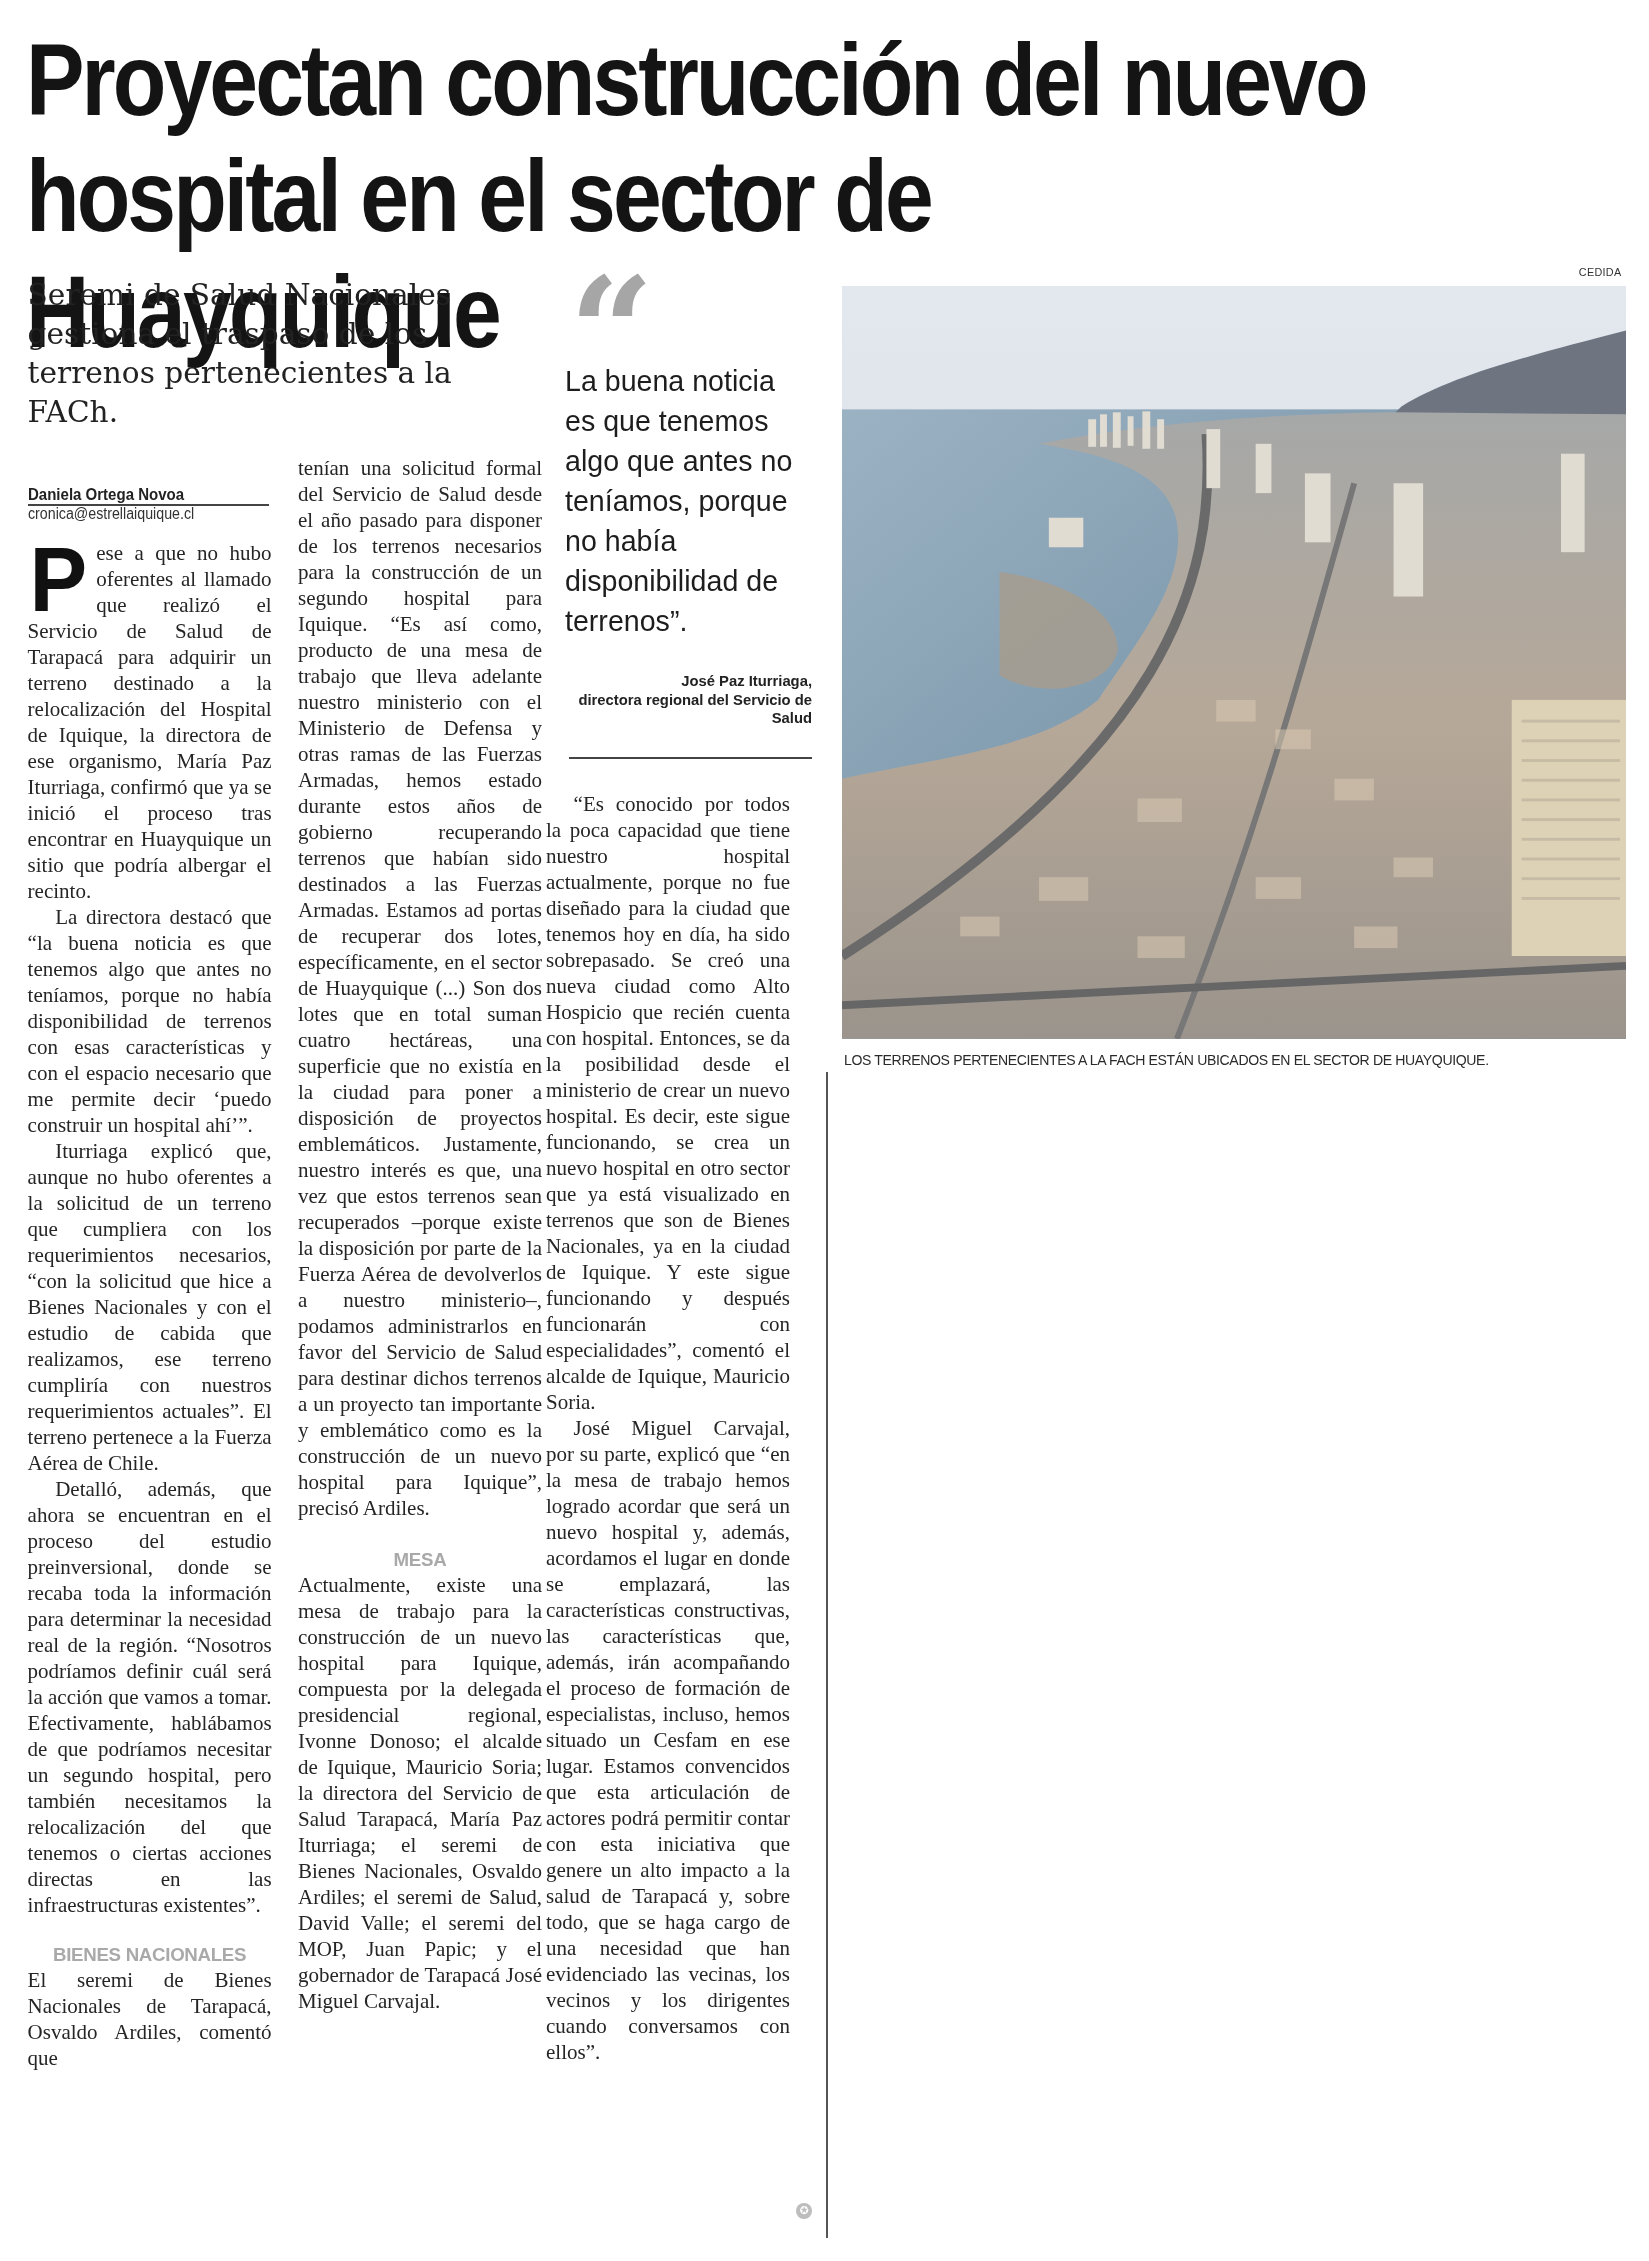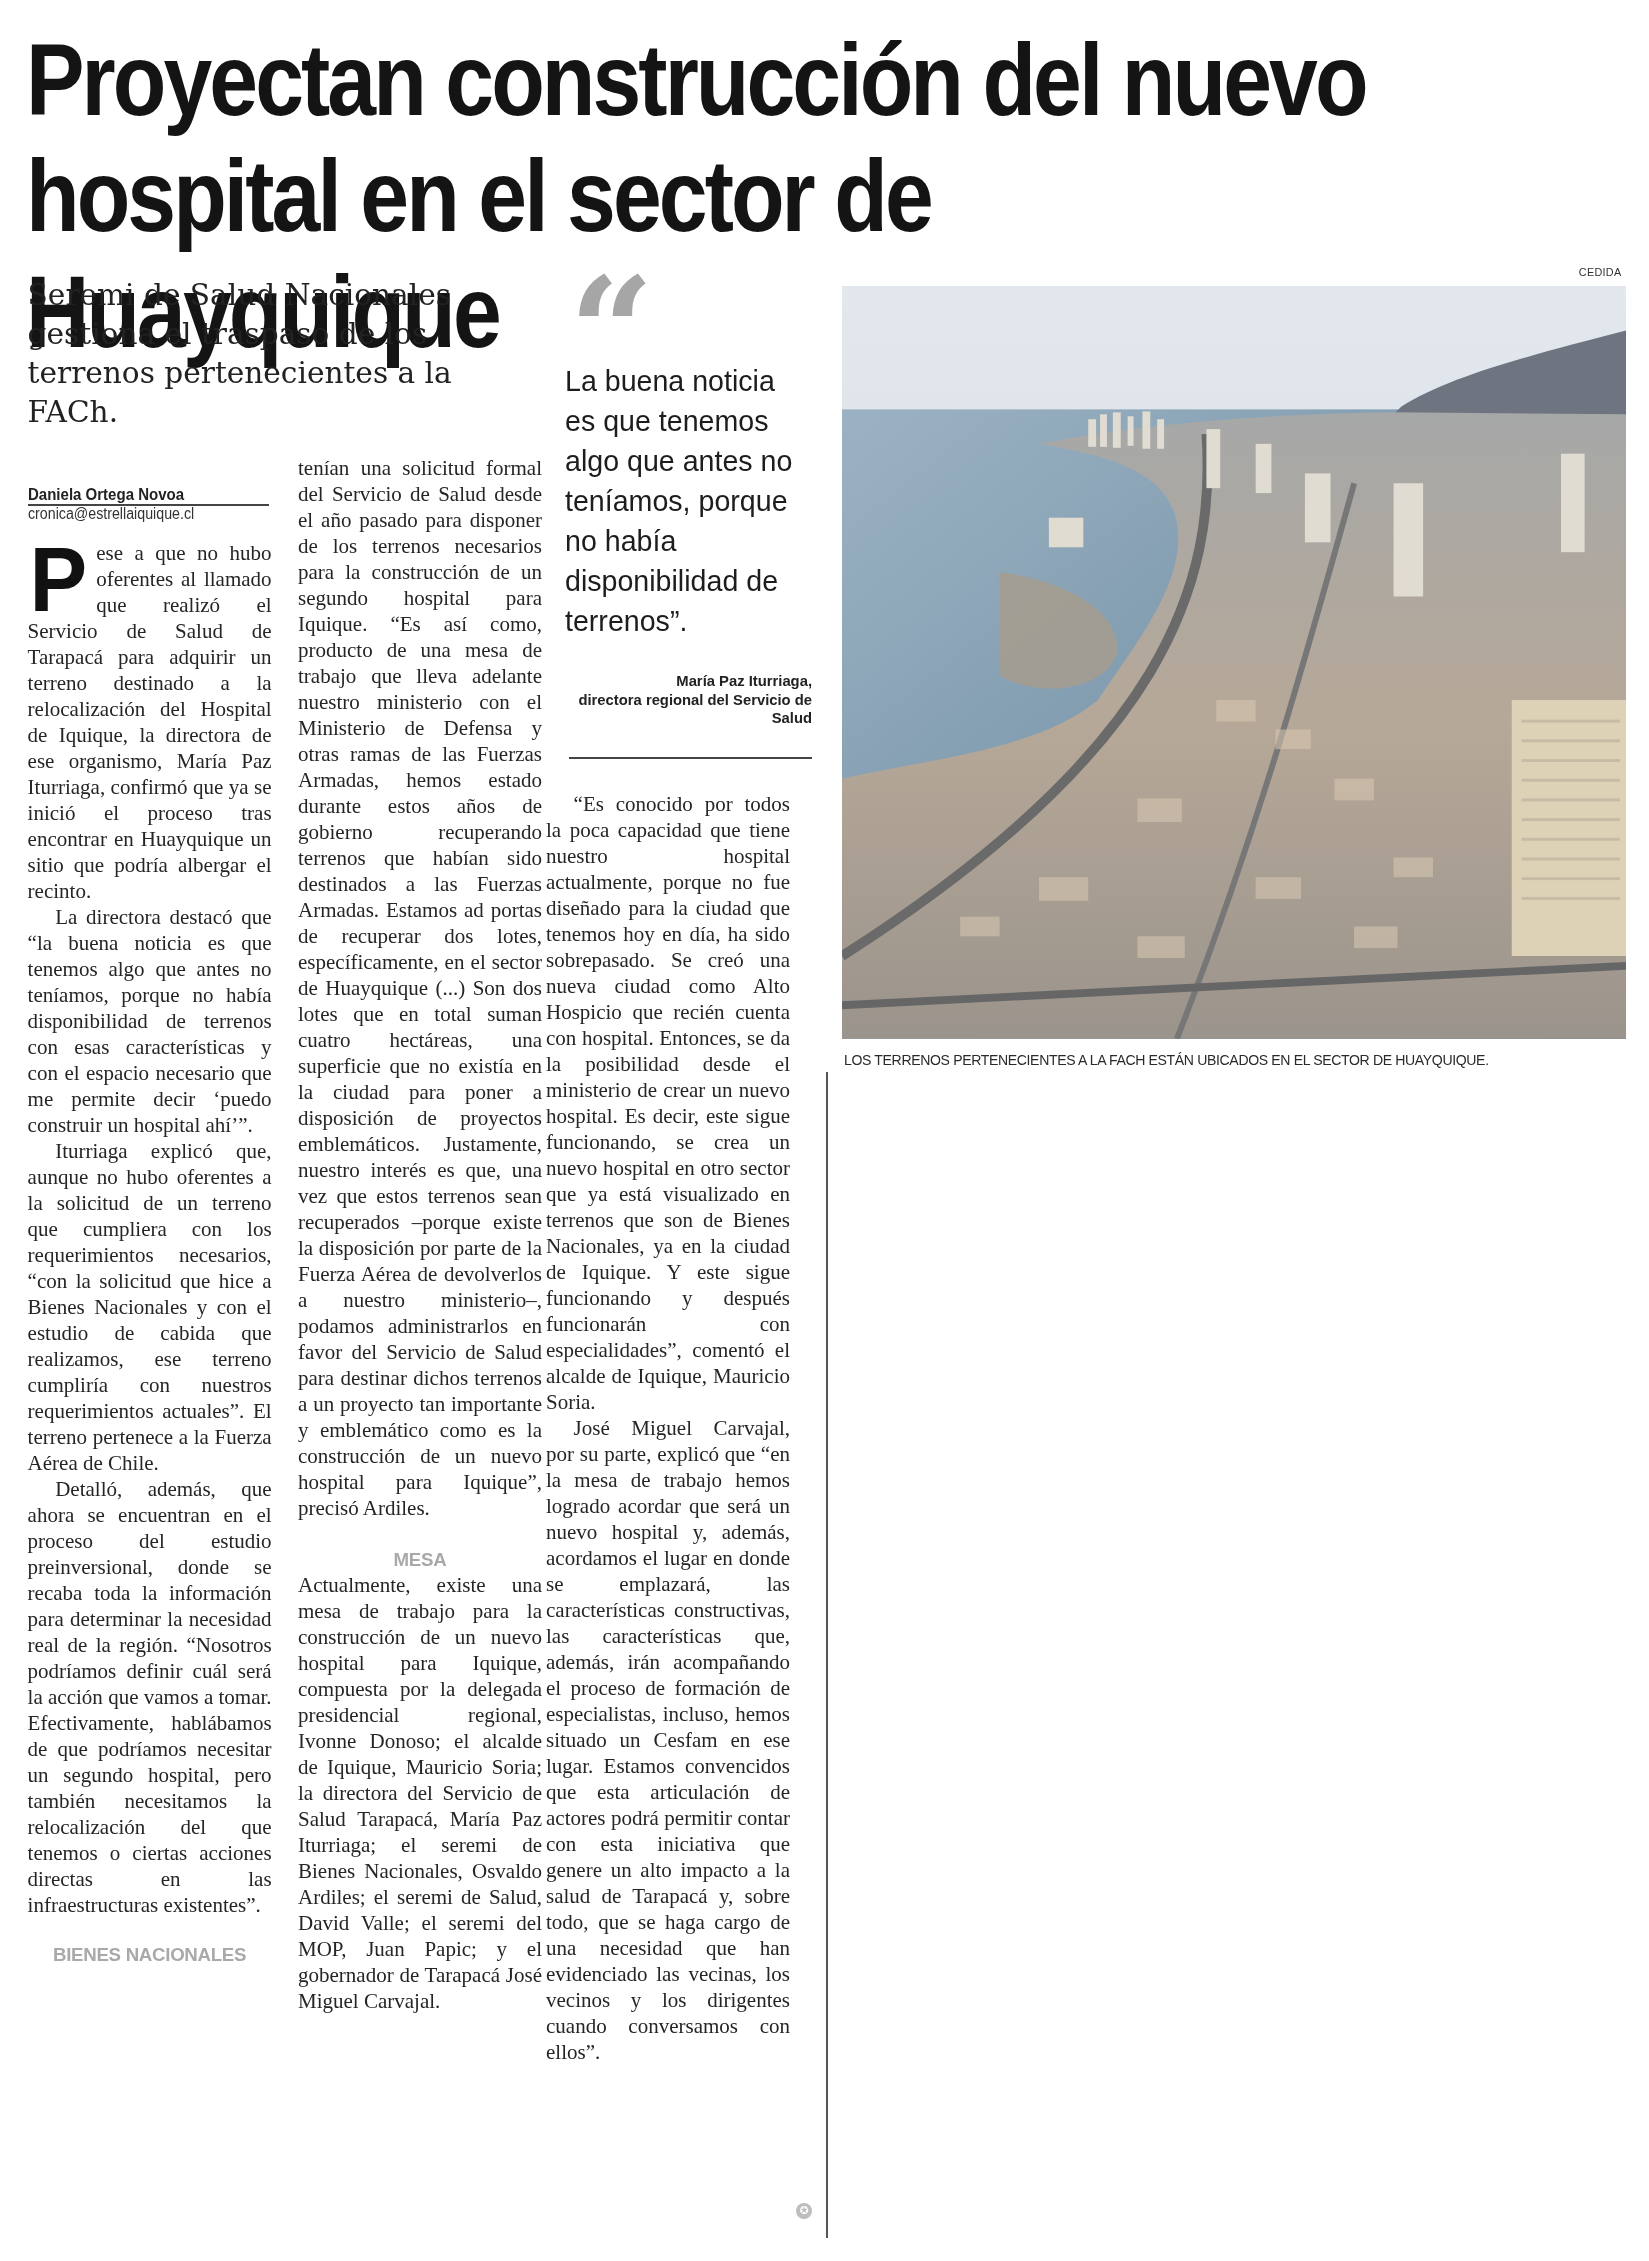--- a/index.html
+++ b/index.html
@@ -98,32 +98,33 @@
   <span class="email">cronica@estrellaiquique.cl</span>
 </div>
 <div class="byline-rule"></div>
 
 <div class="col col1">
   <p class="first"><span class="dropcap">P</span><span>ese a que no hubo oferentes al llamado que realizó el Servicio de Salud de Tarapacá para adquirir un terreno destinado a la relocalización del Hospital de Iquique, la directora de ese organismo, María Paz Iturriaga, confirmó que ya se inició el proceso tras encontrar en Huayquique un sitio que podría albergar el recinto.</span></p>
   <p>La directora destacó que “la buena noticia es que tenemos algo que antes no teníamos, porque no había disponibilidad de terrenos con esas características y con el espacio necesario que me permite decir ‘puedo construir un hospital ahí’”.</p>
   <p>Iturriaga explicó que, aunque no hubo oferentes a la solicitud de un terreno que cumpliera con los requerimientos necesarios, “con la solicitud que hice a Bienes Nacionales y con el estudio de cabida que realizamos, ese terreno cumpliría con nuestros requerimientos actuales”. El terreno pertenece a la Fuerza Aérea de Chile.</p>
   <p>Detalló, además, que ahora se encuentran en el proceso del estudio preinversional, donde se recaba toda la información para determinar la necesidad real de la región. “Nosotros podríamos definir cuál será la acción que vamos a tomar. Efectivamente, hablábamos de que podríamos necesitar un segundo hospital, pero también necesitamos la relocalización del que tenemos o ciertas acciones directas en las infraestructuras existentes”.</p>
   <p class="subhead" style="margin-top:23.6px">BIENES NACIONALES</p>
+  <p class="noindent">El seremi de Bienes Nacionales de Tarapacá, Osvaldo Ardiles, comentó que</p>
 </div>
 
 <div class="col col2">
   <p class="first">tenían una solicitud formal del Servicio de Salud desde el año pasado para disponer de los terrenos necesarios para la construcción de un segundo hospital para Iquique. “Es así como, producto de una mesa de trabajo que lleva adelante nuestro ministerio con el Ministerio de Defensa y otras ramas de las Fuerzas Armadas, hemos estado durante estos años de gobierno recuperando terrenos que habían sido destinados a las Fuerzas Armadas. Estamos ad portas de recuperar dos lotes, específicamente, en el sector de Huayquique (...) Son dos lotes que en total suman cuatro hectáreas, una superficie que no existía en la ciudad para poner a disposición de proyectos emblemáticos. Justamente, nuestro interés es que, una vez que estos terrenos sean recuperados –porque existe la disposición por parte de la Fuerza Aérea de devolverlos a nuestro ministerio–, podamos administrarlos en favor del Servicio de Salud para destinar dichos terrenos a un proyecto tan importante y emblemático como es la construcción de un nuevo hospital para Iquique”, precisó Ardiles.</p>
   <p class="subhead" style="margin-top:25.6px">MESA</p>
   <p class="noindent">Actualmente, existe una mesa de trabajo para la construcción de un nuevo hospital para Iquique, compuesta por la delegada presidencial regional, Ivonne Donoso; el alcalde de Iquique, Mauricio Soria; la directora del Servicio de Salud Tarapacá, María Paz Iturriaga; el seremi de Bienes Nacionales, Osvaldo Ardiles; el seremi de Salud, David Valle; el seremi del MOP, Juan Papic; y el gobernador de Tarapacá José Miguel Carvajal.</p>
 </div>
 
 <div class="pull-quote-mark">“</div>
 <p class="pull-quote">La buena noticia es que tenemos algo que antes no teníamos, porque no había disponibilidad de terrenos”.</p>
 <div class="pull-attrib">
-  <span class="who">María Paz Iturriaga,</span>
+  <span class="who">José Paz Iturriaga,</span>
   <span class="role">directora regional del Servicio de Salud</span>
 </div>
 <div class="pull-rule"></div>
 
 <div class="col col3">
   <p>“Es conocido por todos la poca capacidad que tiene nuestro hospital actualmente, porque no fue diseñado para la ciudad que tenemos hoy en día, ha sido sobrepasado. Se creó una nueva ciudad como Alto Hospicio que recién cuenta con hospital. Entonces, se da la posibilidad desde el ministerio de crear un nuevo hospital. Es decir, este sigue funcionando, se crea un nuevo hospital en otro sector que ya está visualizado en terrenos que son de Bienes Nacionales, ya en la ciudad de Iquique. Y este sigue funcionando y después funcionarán con especialidades”, comentó el alcalde de Iquique, Mauricio Soria.</p>
   <p>José Miguel Carvajal, por su parte, explicó que “en la mesa de trabajo hemos logrado acordar que será un nuevo hospital y, además, acordamos el lugar en donde se emplazará, las características constructivas, las características que, además, irán acompañando el proceso de formación de especialistas, incluso, hemos situado un Cesfam en ese lugar. Estamos convencidos que esta articulación de actores podrá permitir contar con esta iniciativa que genere un alto impacto a la salud de Tarapacá y, sobre todo, que se haga cargo de una necesidad que han evidenciado las vecinas, los vecinos y los dirigentes cuando conversamos con ellos”.</p>
 </div>
 
 <div class="col-rule"></div>

